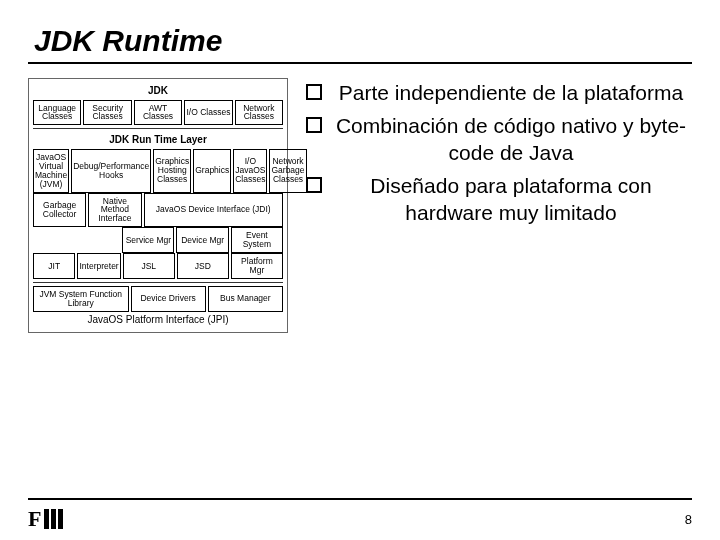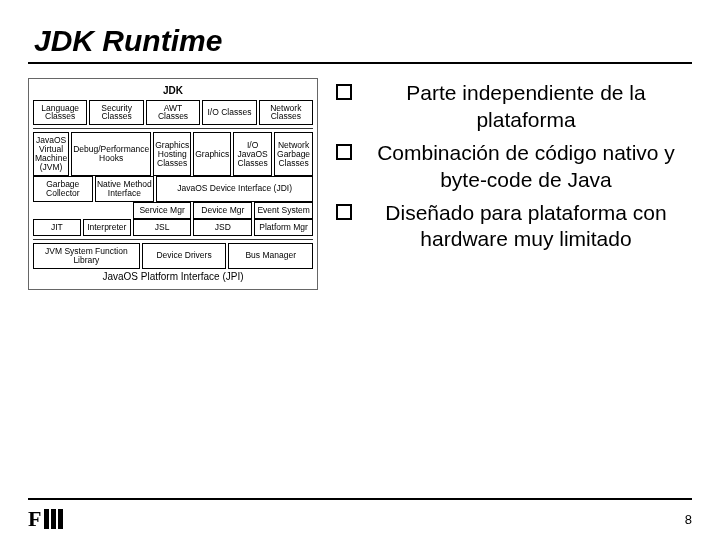--- a/index.html
+++ b/index.html
@@ -26,21 +26,21 @@
   .rule-top {
     border: none;
     border-top: 2px solid #000;
     margin: 0 0 14px 0;
   }
   .body {
     display: flex;
     gap: 16px;
   }
   .left {
-    width: 290px;
+    width: 260px;
     flex: 0 0 auto;
   }
   .diagram {
     border: 1px solid #666;
     padding: 4px;
     font-size: 9px;
     text-align: center;
     line-height: 1.05;
     background: #fff;
   }
@@ -115,20 +115,21 @@
       <div class="diagram">
         <div class="lbl">JDK</div>
         <div class="row">
           <div class="cell">Language Classes</div>
           <div class="cell">Security Classes</div>
           <div class="cell">AWT Classes</div>
           <div class="cell">I/O Classes</div>
           <div class="cell">Network Classes</div>
         </div>
         <hr class="drule">
+        <div class="lbl">JDK Run Time Layer</div>
         <div class="row">
           <div class="vcol">
             <div class="cell" style="min-height:26px">JavaOS Virtual Machine (JVM)</div>
             <div class="cell">Debug/Performance Hooks</div>
           </div>
           <div class="vcol" style="flex:0.7">
             <div class="cell" style="min-height:26px">Graphics Hosting Classes</div>
             <div class="cell">Graphics</div>
           </div>
           <div class="cell" style="flex:0.7">I/O JavaOS Classes</div>

